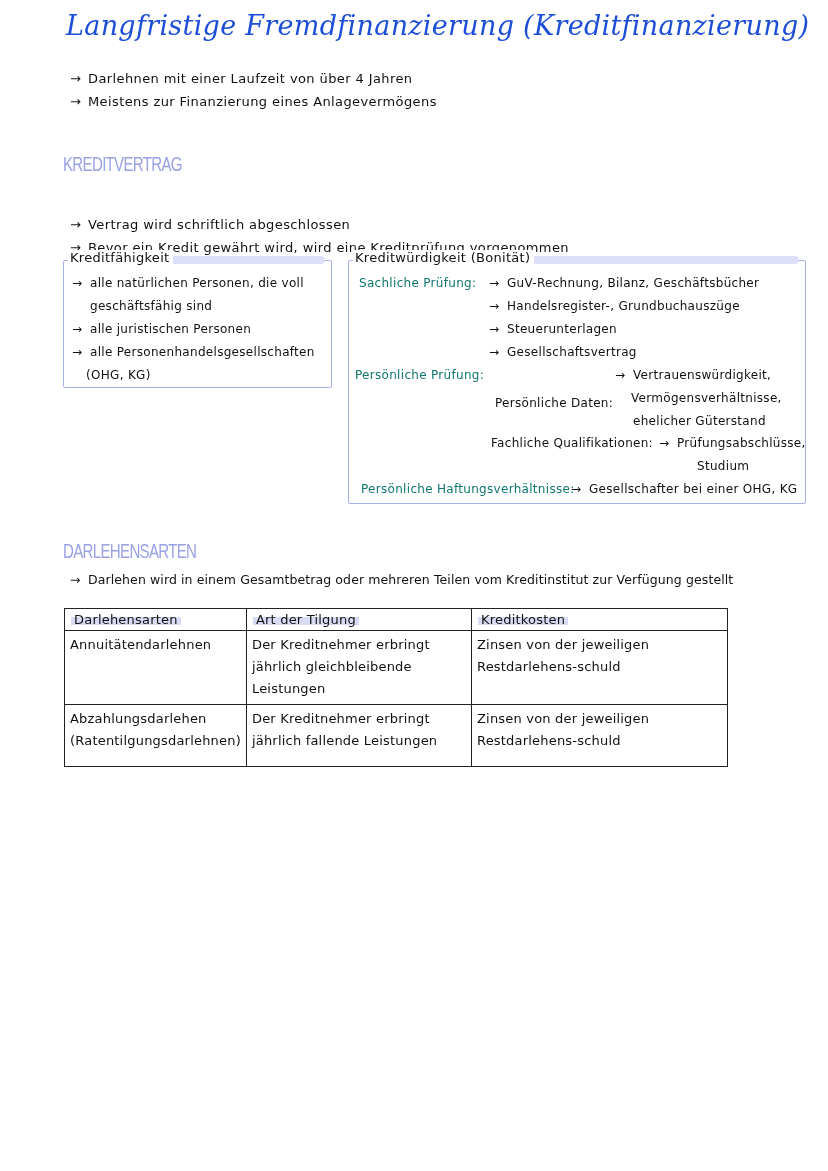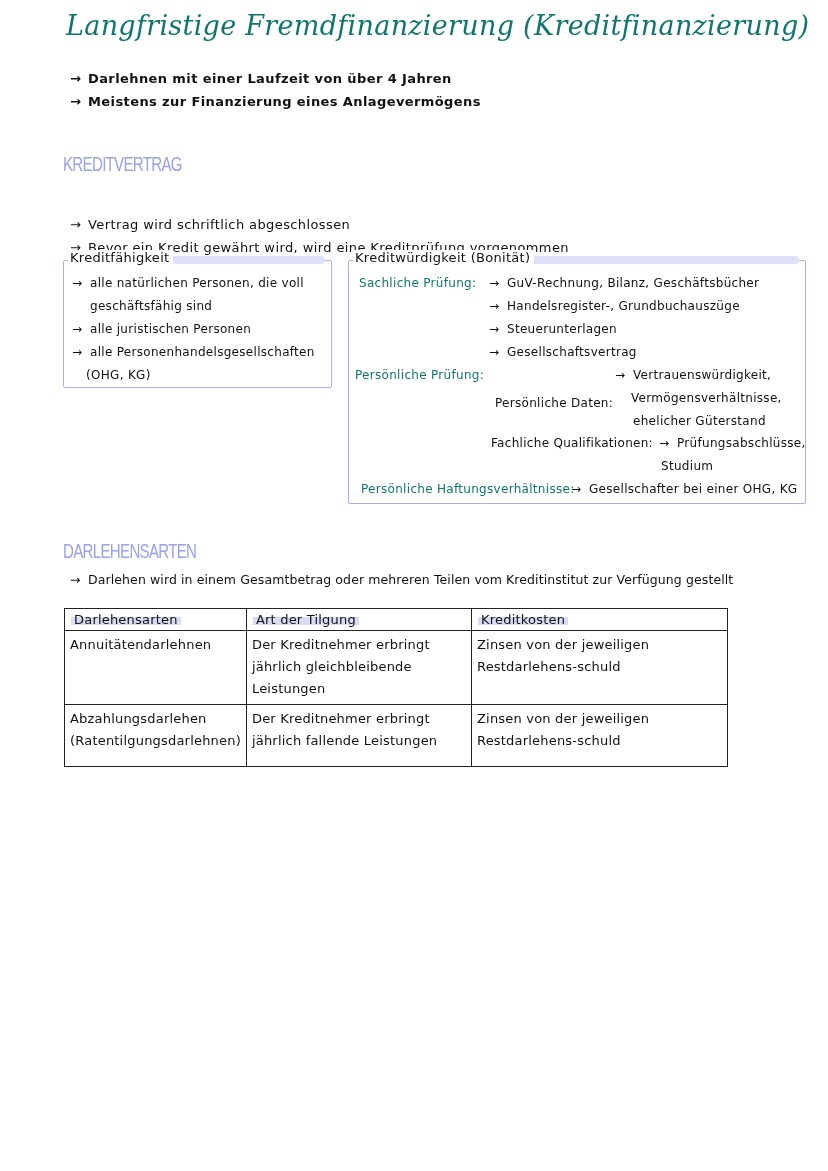--- a/index.html
+++ b/index.html
@@ -3,21 +3,21 @@
   <meta charset="utf-8">
   <style>
     html, body { margin: 0; padding: 0; background: #ffffff; }
     body {
       width: 828px; height: 1171px; position: relative; overflow: hidden;
       font-family: "DejaVu Sans", sans-serif; color: #111;
     }
     .title {
       position: absolute; left: 66px; top: 10px;
       font-family: "DejaVu Serif", serif; font-style: italic;
-      font-size: 27px; color: #0f766e; letter-spacing: 0.3px; white-space: nowrap;
+      font-size: 27px; color: #1d4ed8; letter-spacing: 0.3px; white-space: nowrap;
     }
     .bullets { position: absolute; left: 70px; margin: 0; padding: 0; list-style: none; }
     .bullets li { font-size: 13px; line-height: 23px; letter-spacing: 0.4px; white-space: nowrap; }
     .arrow { display: inline-block; width: 18px; }
     .section-heading {
       position: absolute; left: 63px;
       font-family: "Liberation Sans", sans-serif; font-size: 21px;
       color: #9aa2e6; letter-spacing: -1px; transform: scaleX(0.72); transform-origin: left;
       white-space: nowrap;
     }
@@ -42,21 +42,21 @@
       padding: 3px 5px 4px 5px; line-height: 22px; font-weight: normal; letter-spacing: 0.2px;
     }
     table.loans th { padding: 1px 6px; line-height: 19px; }
     .hl { background: linear-gradient(transparent 30%, #d9dcf6 30%, #d9dcf6 85%, transparent 85%); padding: 0 3px; }
   </style>
 </head>
 <body>
 
 <div class="title">Langfristige Fremdfinanzierung (Kreditfinanzierung)</div>
 
-<ul class="bullets" style="top:67px;font-weight:bold;">
+<ul class="bullets" style="top:67px;">
   <li><span class="arrow">→</span><span>Darlehnen mit einer Laufzeit von über 4 Jahren</span></li>
   <li><span class="arrow">→</span><span>Meistens zur Finanzierung eines Anlagevermögens</span></li>
 </ul>
 
 <div class="section-heading" style="top:152px;">KREDITVERTRAG</div>
 <ul class="bullets" style="top:181px;margin-top:32px;">
   <li><span class="arrow">→</span><span>Vertrag wird schriftlich abgeschlossen</span></li>
   <li><span class="arrow">→</span><span>Bevor ein Kredit gewährt wird, wird eine Kreditprüfung vorgenommen</span></li>
 </ul>
 
@@ -80,21 +80,21 @@
   <div class="line" style="left:140px; top:61px;"><span class="arrow">→</span><span>Steuerunterlagen</span></div>
   <div class="line" style="left:140px; top:84px;"><span class="arrow">→</span><span>Gesellschaftsvertrag</span></div>
 
   <div class="line blue" style="left:6px; top:107px;">Persönliche Prüfung:</div>
   <div class="line" style="left:146px; top:107px;margin-top:28px;">Persönliche Daten:</div>
   <div class="line" style="left:266px; top:107px;"><span class="arrow">→</span><span>Vertrauenswürdigkeit,</span></div>
   <div class="line" style="left:282px; top:130px;">Vermögensverhältnisse,</div>
   <div class="line" style="left:284px; top:153px;">ehelicher Güterstand</div>
   <div class="line" style="left:142px; top:175px;">Fachliche Qualifikationen:</div>
   <div class="line" style="left:310px; top:175px;"><span class="arrow">→</span><span>Prüfungsabschlüsse,</span></div>
-  <div class="line" style="left:312px; top:198px;">Studium</div>
+  <div class="line" style="left:348px; top:198px;">Studium</div>
 
   <div class="line blue" style="left:12px; top:221px;">Persönliche Haftungsverhältnisse:</div>
   <div class="line" style="left:222px; top:221px;"><span class="arrow">→</span><span>Gesellschafter bei einer OHG, KG</span></div>
 </div>
 
 <div class="section-heading" style="top:539px;">DARLEHENSARTEN</div>
 <ul class="bullets" style="top:568px;">
   <li style="font-size:12.5px; letter-spacing:0.1px;"><span class="arrow">→</span><span>Darlehen wird in einem Gesamtbetrag oder mehreren Teilen vom Kreditinstitut zur Verfügung gestellt</span></li>
 </ul>
 

